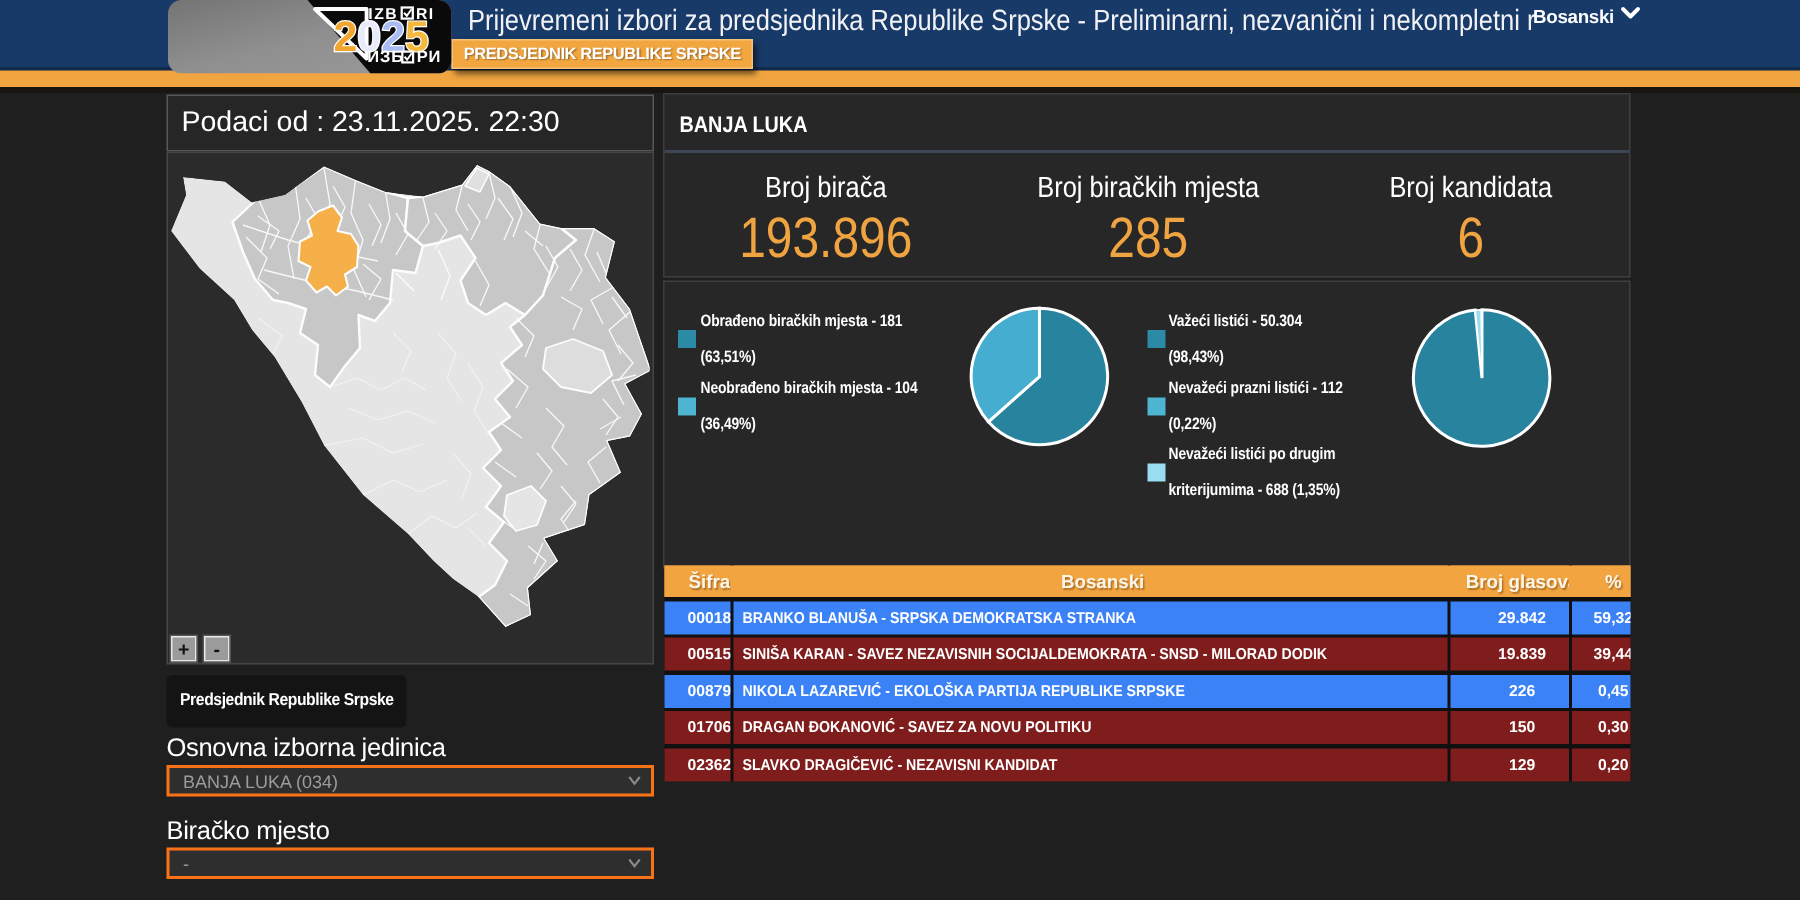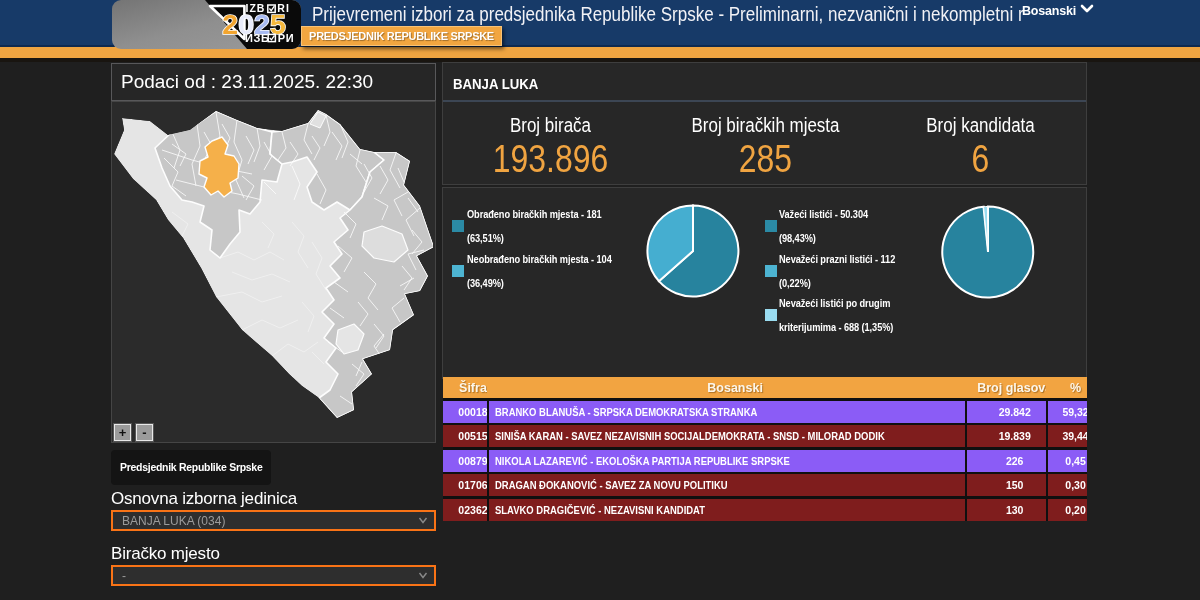--- a/index.html
+++ b/index.html
@@ -62,21 +62,21 @@
   .trow { display:flex; height:22px; margin-top:2.5px; }
   .trow.head { height:21px; margin-top:0; background:#f2a441; }
   .c1 { width:44px; } .c2 { width:478px; margin-left:2px; } .c3 { width:79px; margin-left:2px; }
   .c4 { width:39px; margin-left:2px; }
   .trow.head .cell { background:#f2a441; color:#fcf6ea; font-size:12.5px;
     text-shadow:1px 1px 1px rgba(90,50,0,.45); }
   .cell { display:flex; align-items:center; justify-content:center; font-weight:bold;
     color:#fff; font-size:10.5px; white-space:nowrap; overflow:hidden;padding-left:16px; }
   .cell.left { justify-content:flex-start; padding-left:6px;align-items:center; }
   .cell.left span { display:inline-block; transform:scaleX(.9); transform-origin:left center; }
-  .odd .cell { background:#8b5cf6; }
+  .odd .cell { background:#3b82f6; }
   .even .cell { background:#7f1d1d; }
 </style>
 </head>
 <body>
 <div id="topbar"></div>
 <div id="topline"></div>
 <div id="stripe"></div>
 <div id="understripe"></div>
 <div id="title">
     <div>Prijevremeni izbori za predsjednika Republike Srpske - Preliminarni, nezvanični i nekompletni r</div>
@@ -306,16 +306,16 @@
         <span>DRAGAN ĐOKANOVIĆ - SAVEZ ZA NOVU POLITIKU</span>
       </div>
     <div class="cell c3">150</div>
     <div class="cell c4">0,30</div>
   </div>
   <div class="trow even">
     <div class="cell c1">02362</div>
     <div class="cell c2 left">
         <span>SLAVKO DRAGIČEVIĆ - NEZAVISNI KANDIDAT</span>
       </div>
-    <div class="cell c3">130</div>
+    <div class="cell c3">129</div>
     <div class="cell c4">0,20</div>
   </div>
 </div>
 
 </body></html>

